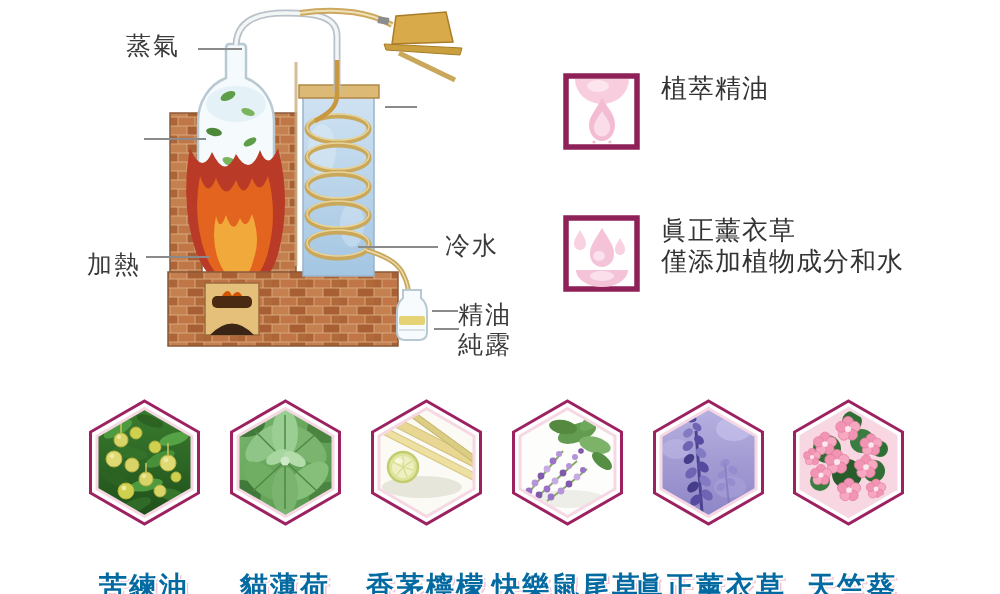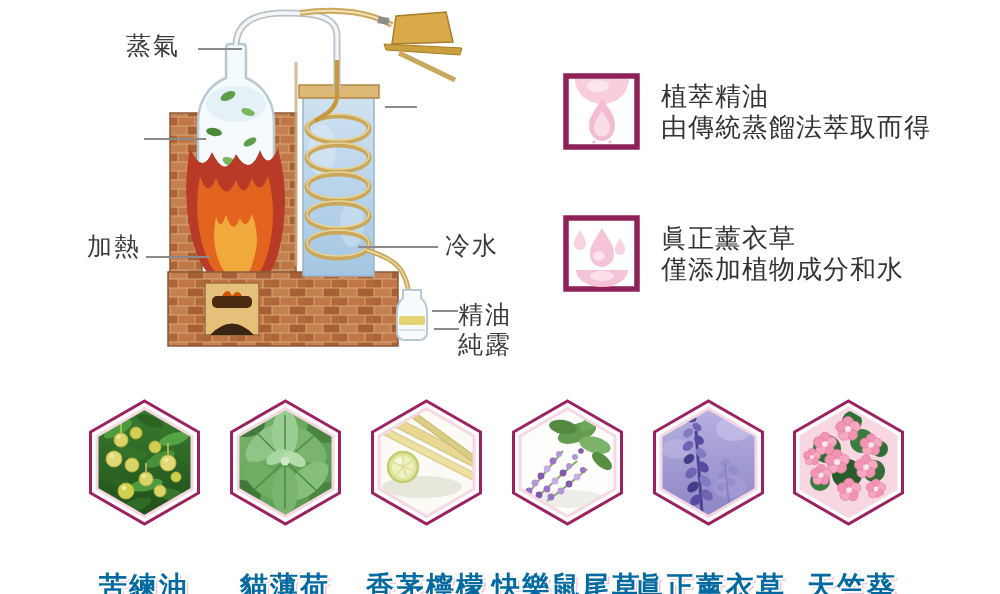--- a/index.html
+++ b/index.html
@@ -8,21 +8,21 @@
     font-family:"DejaVu Sans","Liberation Sans",sans-serif;
   }
   .abs{position:absolute;}
   
   .dlabel{
     position:absolute;color:#3b3b3b;font-size:25px;line-height:30px;
     letter-spacing:2px;white-space:nowrap;
   }
   .connector{position:absolute;height:2px;background:#8a8a8a;}
   
-  .info-box{position:absolute;left:563px;display:flex;align-items:center;}
+  .info-box{position:absolute;left:563px;display:flex;}
   .info-icon{width:77px;height:77px;flex:0 0 auto;}
   .info-text{margin-left:21px;color:#333;font-size:26px;line-height:31px;letter-spacing:1px;white-space:nowrap;}
   
   .hex-item{position:absolute;top:399px;width:113px;height:127px;}
   .hex-label{
     position:absolute;top:540px;transform:translateX(-50%);
     font-size:28px;font-weight:bold;color:#0369a1;letter-spacing:2px;white-space:nowrap;
     text-shadow:-1.5px -1.5px 0 #fff,1.5px -1.5px 0 #fff,-1.5px 1.5px 0 #fff,1.5px 1.5px 0 #fff,3px 3px 0 #eec3d8;
     margin-top:28px;
   }
@@ -148,42 +148,41 @@
 
   <div class="connector" style="left:198px;top:48px;width:44px"></div>
   <div class="connector" style="left:144px;top:138px;width:62px"></div>
   <div class="connector" style="left:146px;top:256px;width:64px"></div>
   <div class="connector" style="left:385px;top:106px;width:32px"></div>
   <div class="connector" style="left:358px;top:246px;width:80px"></div>
   <div class="connector" style="left:432px;top:310px;width:26px"></div>
   <div class="connector" style="left:434px;top:328px;width:25px"></div>
 
   <div class="dlabel" style="left:126px;top:31px">蒸氣</div>
-  <div class="dlabel" style="left:87px;top:232px">加熱</div>
+  <div class="dlabel" style="left:87px;top:250px">加熱</div>
   <div class="dlabel" style="left:445px;top:231px">冷水</div>
   <div class="dlabel" style="left:458px;top:300px">
     <div>精油</div>
     <div>純露</div>
   </div>
 
   <div class="info-box" style="top:73px">
     <div class="info-icon">
       <svg width="77" height="77" viewBox="0 0 77 77">
         <rect x="3" y="3" width="71" height="71" fill="#ffffff" stroke="#8e2158" stroke-width="5.5"></rect>
         <path d="M12,6 A27,25 0 0 0 66,6 Z" fill="#f8cede"></path>
         <ellipse cx="35" cy="13" rx="11" ry="6" fill="#fde8f0" opacity="0.9"></ellipse>
         <path d="M39,25 C45,36 52,41 52,52 C52,61 46,68 39,68 C32,68 26,61 26,52 C26,43 33,37 39,25 Z" fill="#f3bcd2"></path>
         <path d="M39,38 C43,45 47,48 47,54 C47,60 43.5,63.5 39,63.5 C34.5,63.5 31,60 31,54 C31,49 35,45 39,38 Z" fill="#fbdde9"></path>
         <circle cx="31" cy="69" r="1.6" fill="#f3bcd2"></circle>
         <circle cx="47" cy="69" r="1.6" fill="#f3bcd2"></circle>
       </svg>
     </div>
     <div class="info-text">
       <div>植萃精油</div>
-      <div>由傳統蒸餾法萃取而得</div>
     </div>
   </div>
 
   <div class="info-box" style="top:215px">
     <div class="info-icon">
       <svg width="77" height="77" viewBox="0 0 77 77">
         <rect x="3" y="3" width="71" height="71" fill="#ffffff" stroke="#8e2158" stroke-width="5.5"></rect>
         <path d="M39,13 C46,25 51,30 51,39 C51,46.5 45.5,52 39,52 C32.5,52 27,46.5 27,39 C27,30 32,25 39,13 Z" fill="#f5c3d7"></path>
         <ellipse cx="36" cy="41" rx="6" ry="5" fill="#fce4ee" opacity="0.9"></ellipse>
         <path d="M17,15 C20.5,21.5 23,24 23,28.5 C23,32.4 20.3,35 17,35 C13.7,35 11,32.4 11,28.5 C11,24 13.5,21.5 17,15 Z" fill="#f8d2e1"></path>

